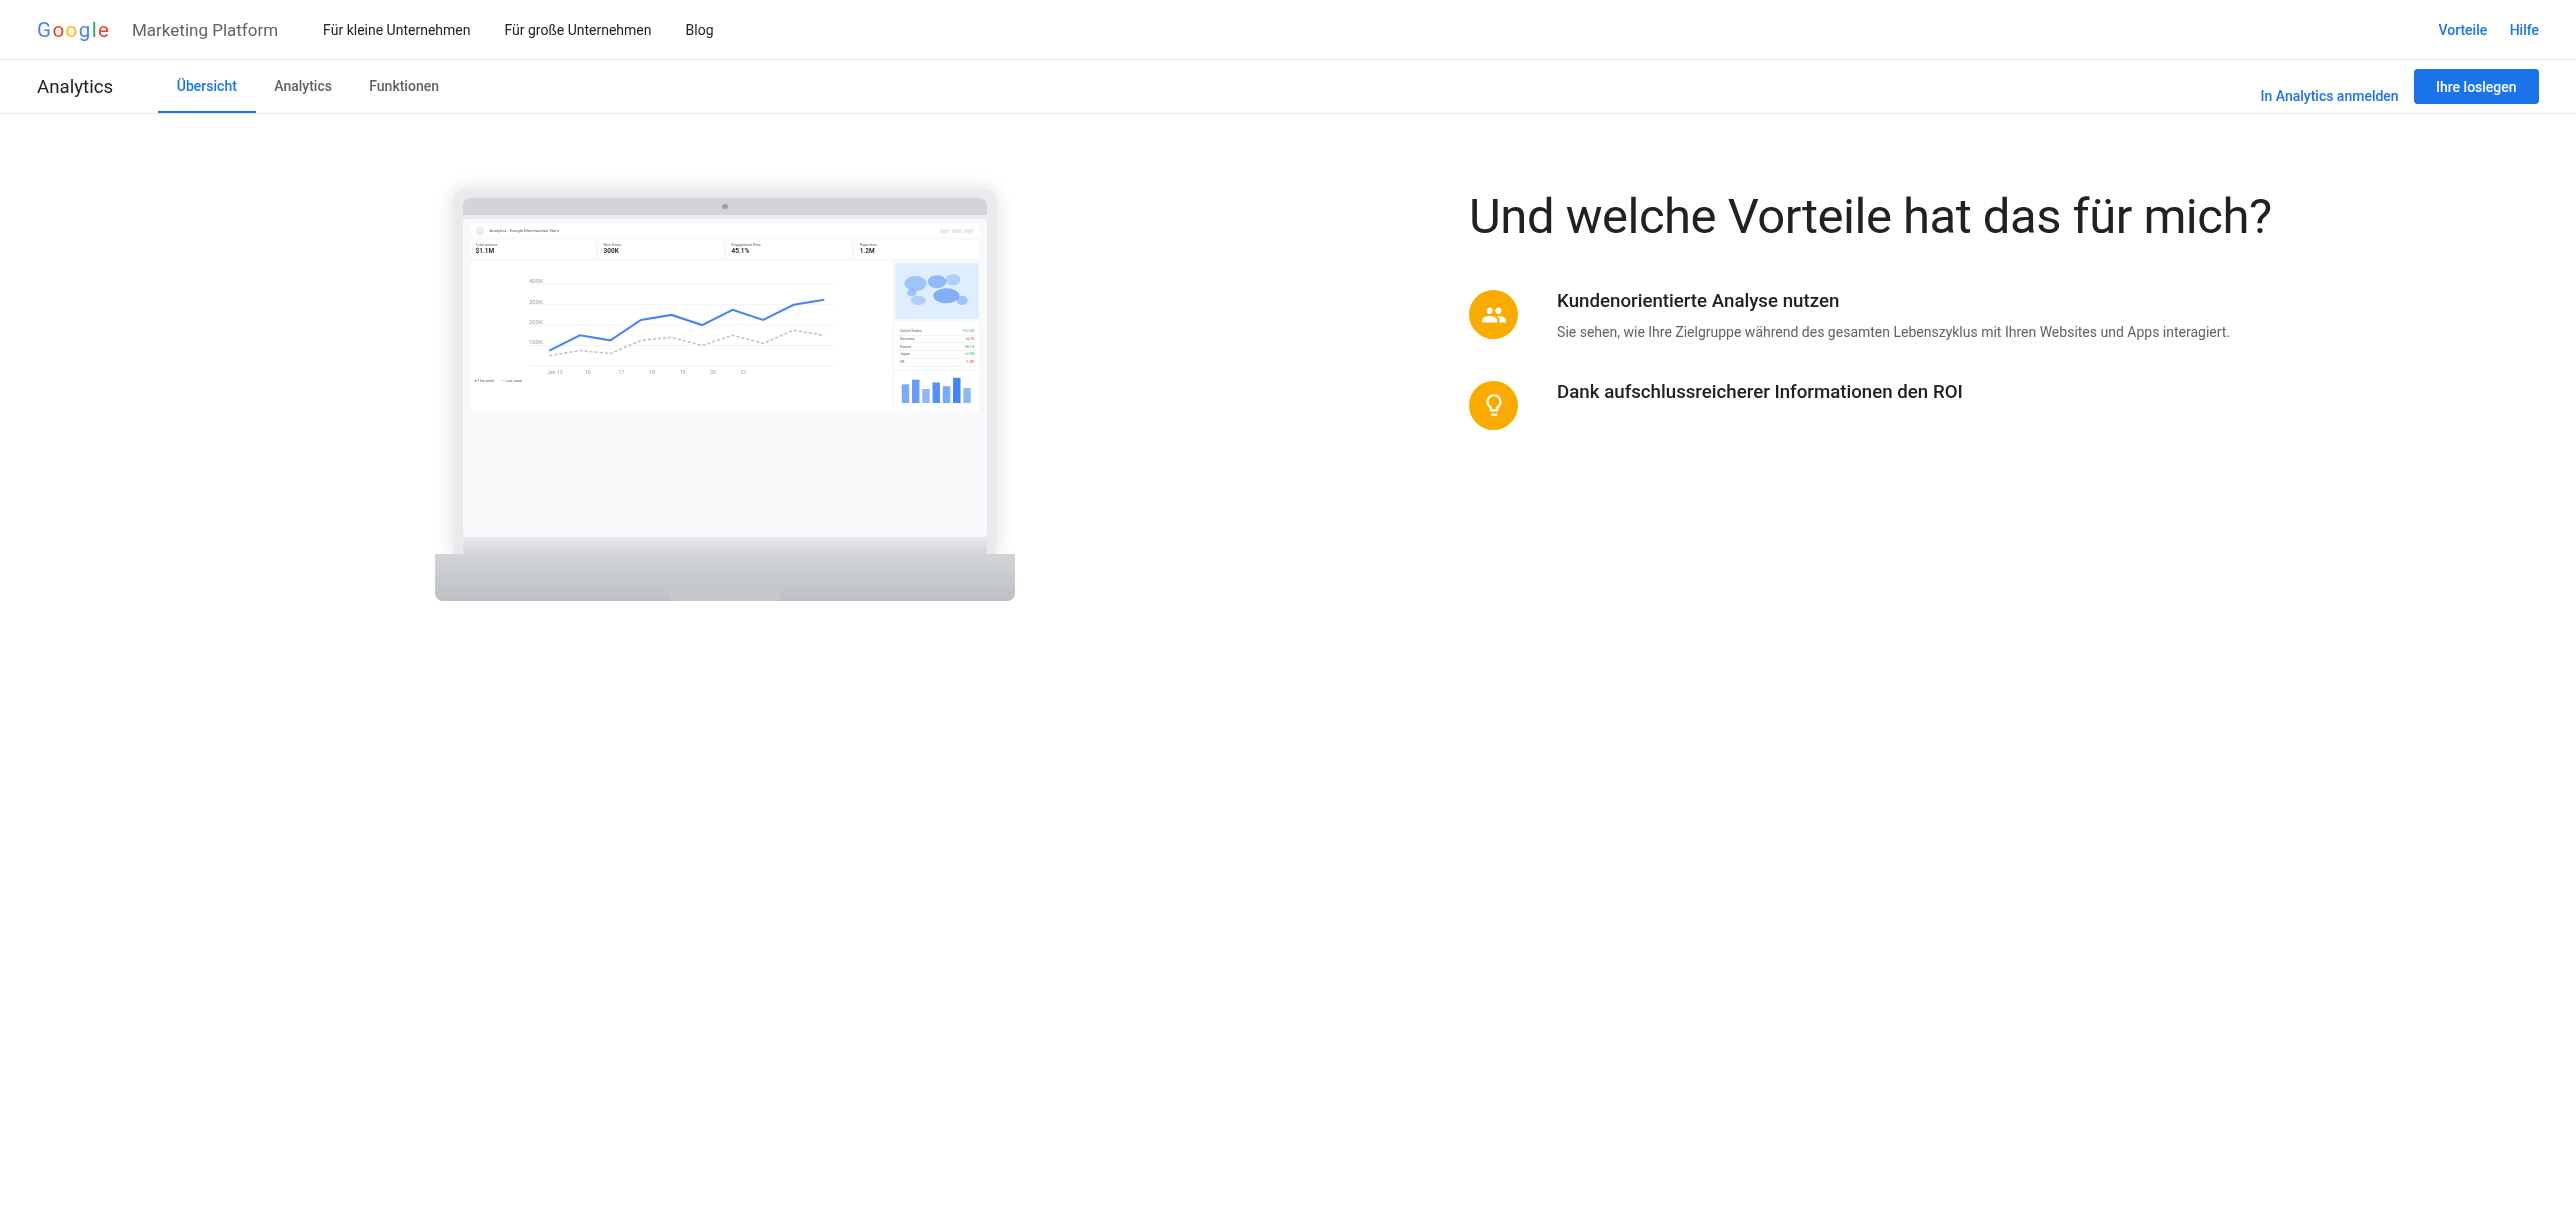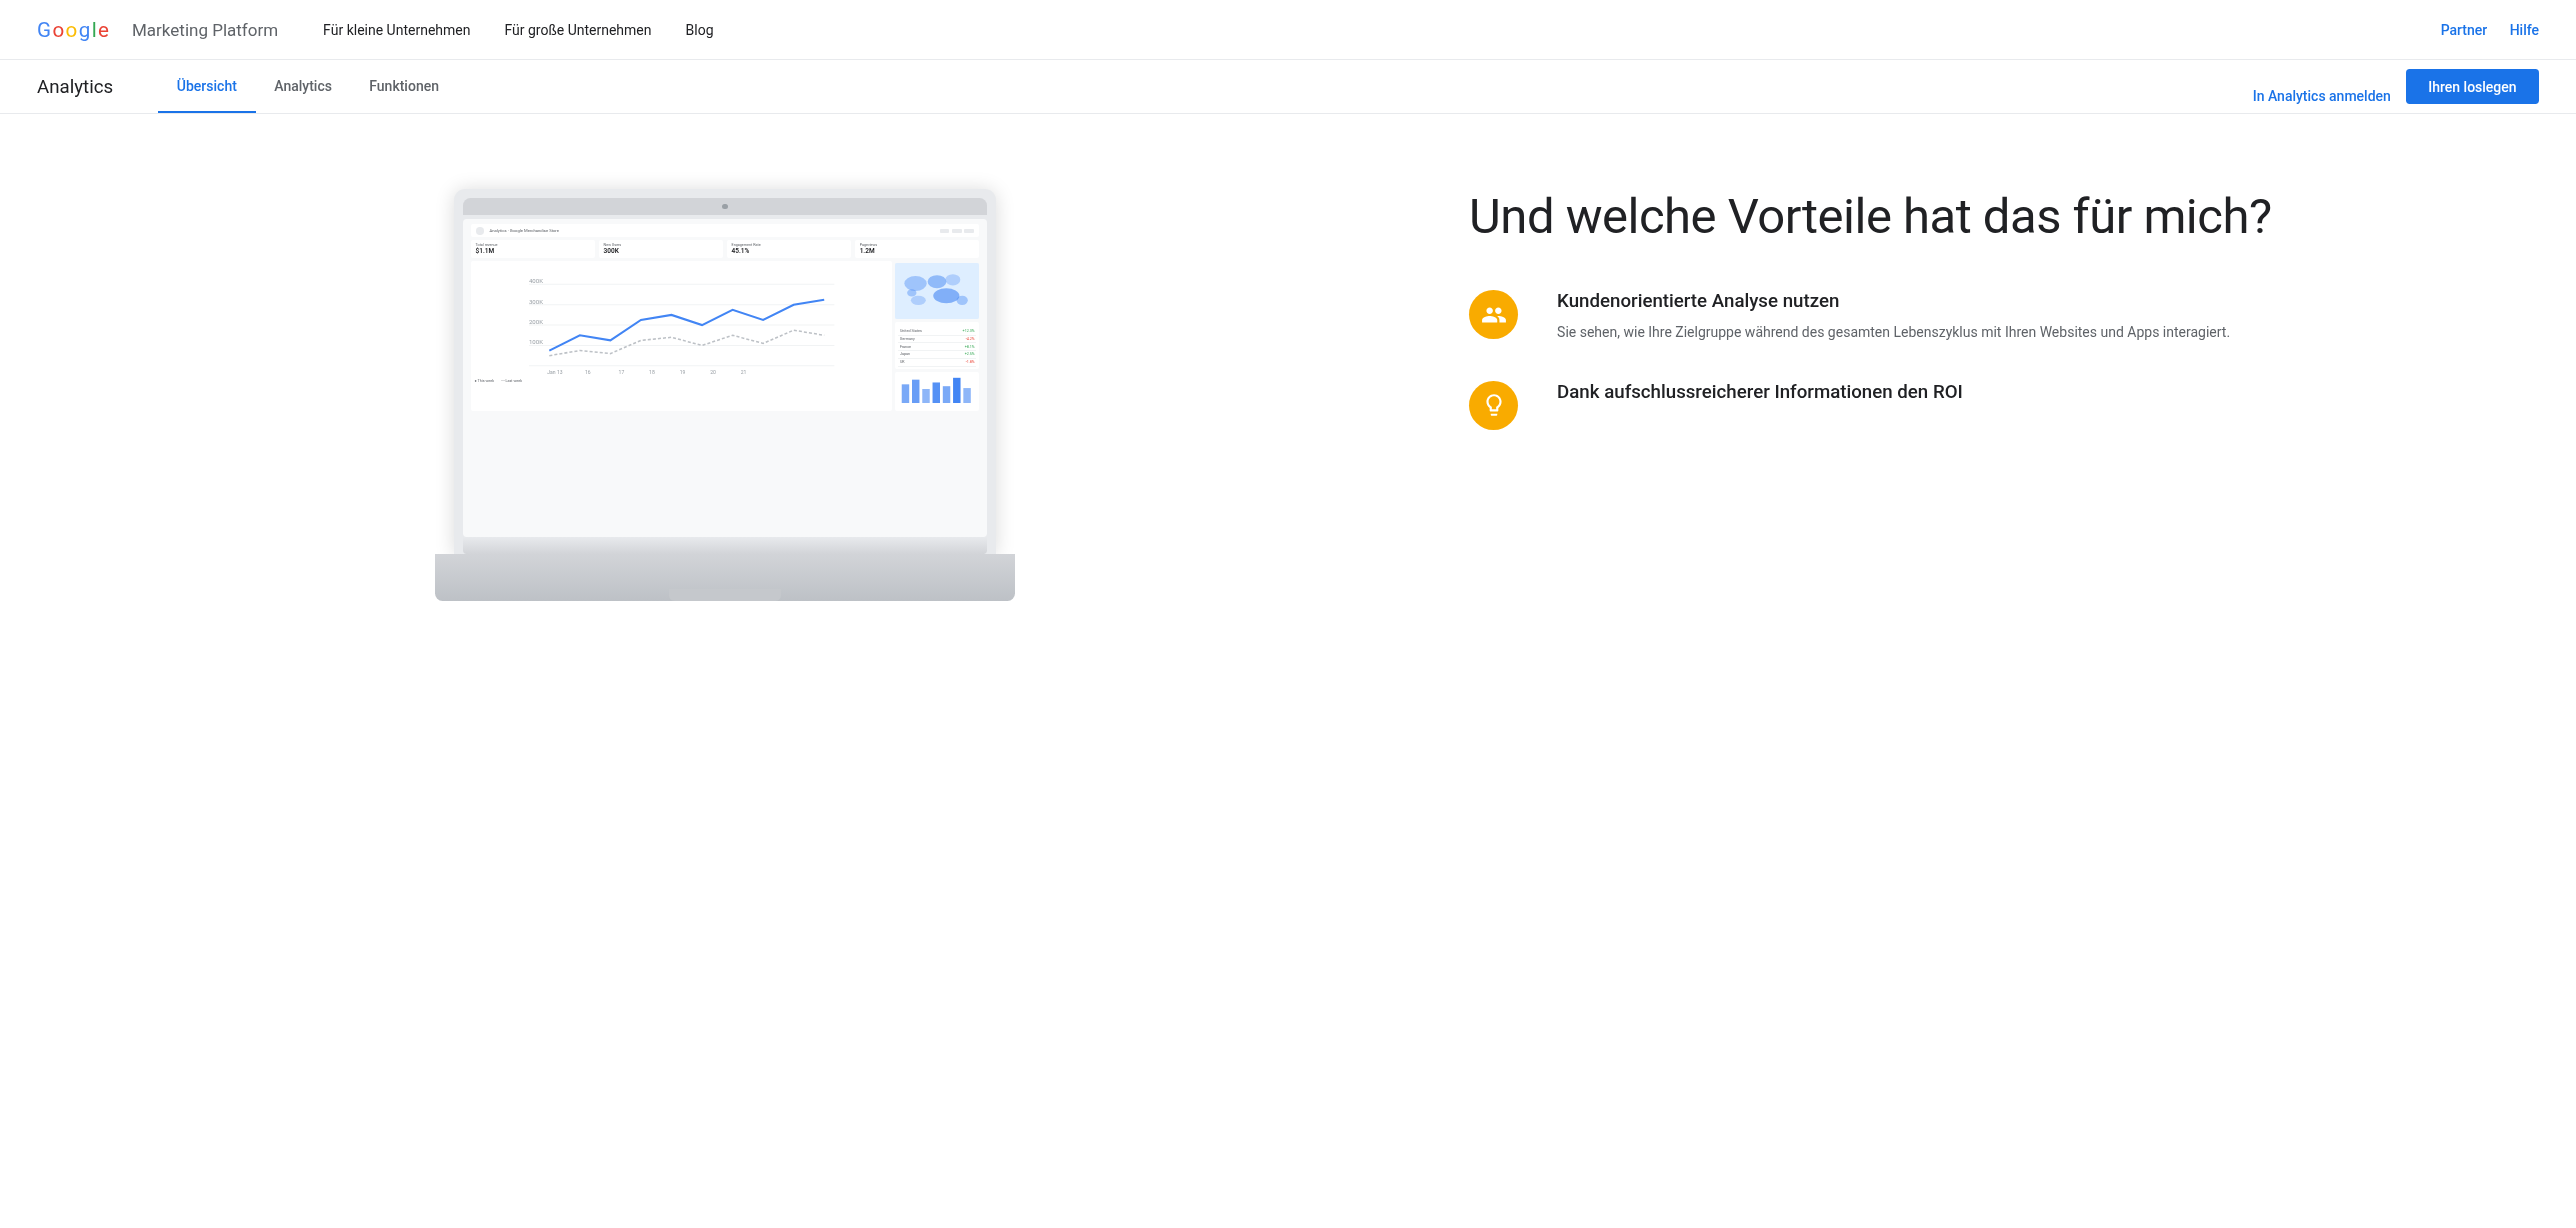--- a/index.html
+++ b/index.html
@@ -382,35 +382,35 @@
         <span class="g-red">e</span>
     </div>
     <span class="logo-text">Marketing Platform</span>
   </div>
   <div class="top-nav-links">
     <a href="#">Für kleine Unternehmen</a>
     <a href="#">Für große Unternehmen</a>
     <a href="#">Blog</a>
   </div>
   <div class="top-nav-right">
-    <a href="#">Partner</a>
+    <a href="#">Vorteile</a>
     <a href="#">Hilfe</a>
   </div>
 </nav>
 
 <nav class="secondary-nav">
   <span class="analytics-label">Analytics</span>
   <div class="secondary-nav-links">
     <a href="#" class="active">Übersicht</a>
     <a href="#">Analytics</a>
     <a href="#">Funktionen</a>
   </div>
   <div class="secondary-nav-right">
     <a href="#" class="btn-sign-in">In Analytics anmelden</a>
-    <a href="#" class="btn-get-started">Ihren loslegen</a>
+    <a href="#" class="btn-get-started">Ihre loslegen</a>
   </div>
 </nav>
 
 <main class="main-content">
 
   <div class="left-section">
     <div class="laptop-wrapper">
       <div class="laptop-screen-outer">
         <div class="laptop-camera-bar">
           <div class="camera-dot"></div>

